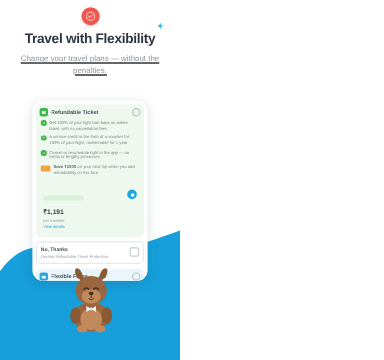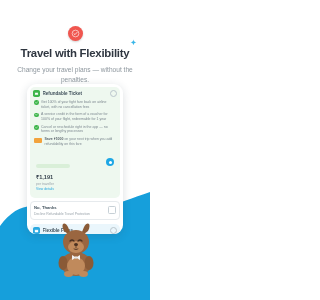--- a/index.html
+++ b/index.html
@@ -30,21 +30,22 @@
   }
   .wave-layer svg { display: block; width: 150px; height: 120px; }
 
   
   .hero {
     position: absolute;
     top: 0; left: 0;
     width: 150px;
     z-index: 3;
     text-align: center;
-    padding-top: 26px;
+    padding-top: 6px;
+    text-decoration: underline;
   }
   .badge {
     width: 15px; height: 15px;
     border-radius: 50%;
     background: #f0564f;
     margin: 0 auto;
     display: flex;
     align-items: center;
     justify-content: center;
     box-shadow: 0 1px 2px rgba(0,0,0,.18);

